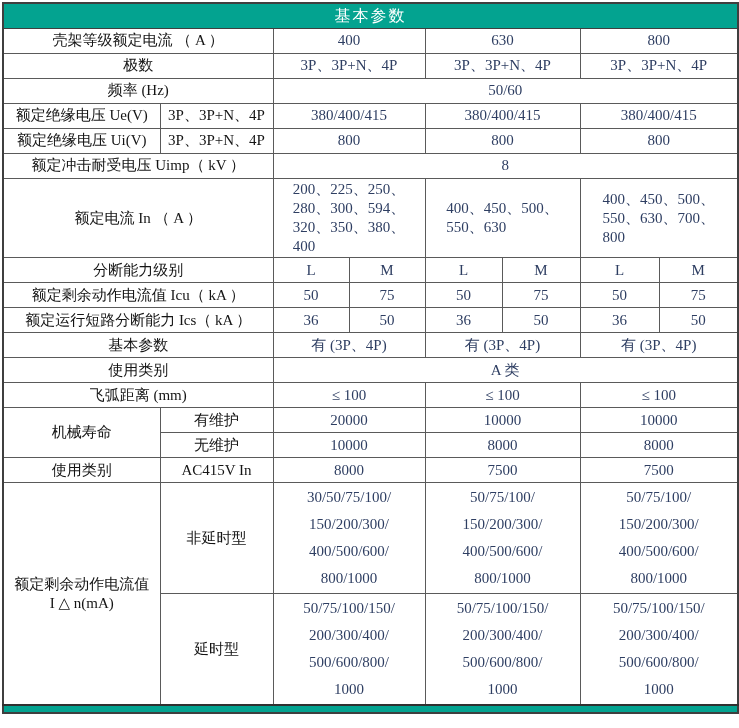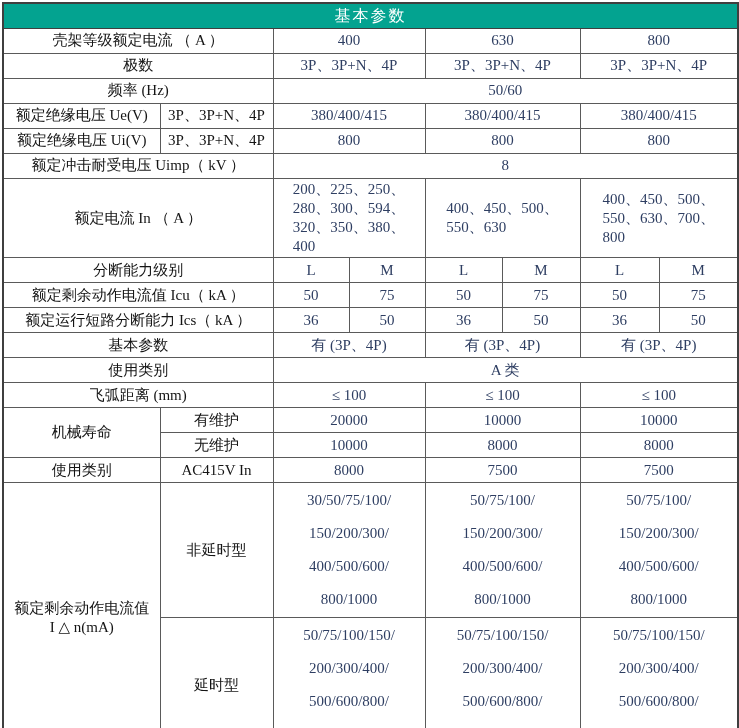--- a/index.html
+++ b/index.html
@@ -28,21 +28,21 @@
   tr.tall-in{height:76px;}
   tr.tall-nd{height:106px;}
   tr.tall-d{height:96px;}
   td.lb{color:#141414;}
   td.vl{color:#2e3e62;}
   td.pre{white-space:pre-line;}
   td.inlist span{
     display:inline-block;text-align:left;
     white-space:pre-line;line-height:19px;
   }
-  td.spaced{white-space:pre-line;line-height:33px;}
+  td.spaced{white-space:pre-line;line-height:27px;}
   tr.bar td{
     background:#03A390;height:6px;padding:0;
     border:1px solid #3f3f3f;border-top:2px solid #303030;
   }
 </style>
 </head>
 <body>
 
 <div class="page">
   <table>

